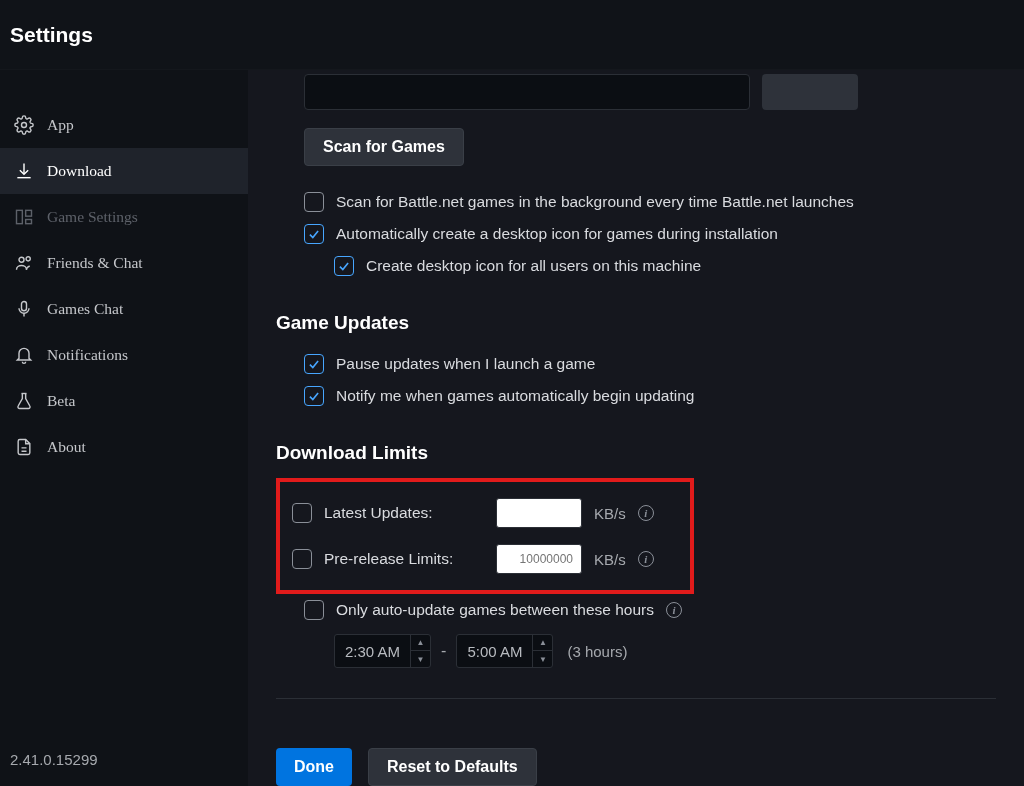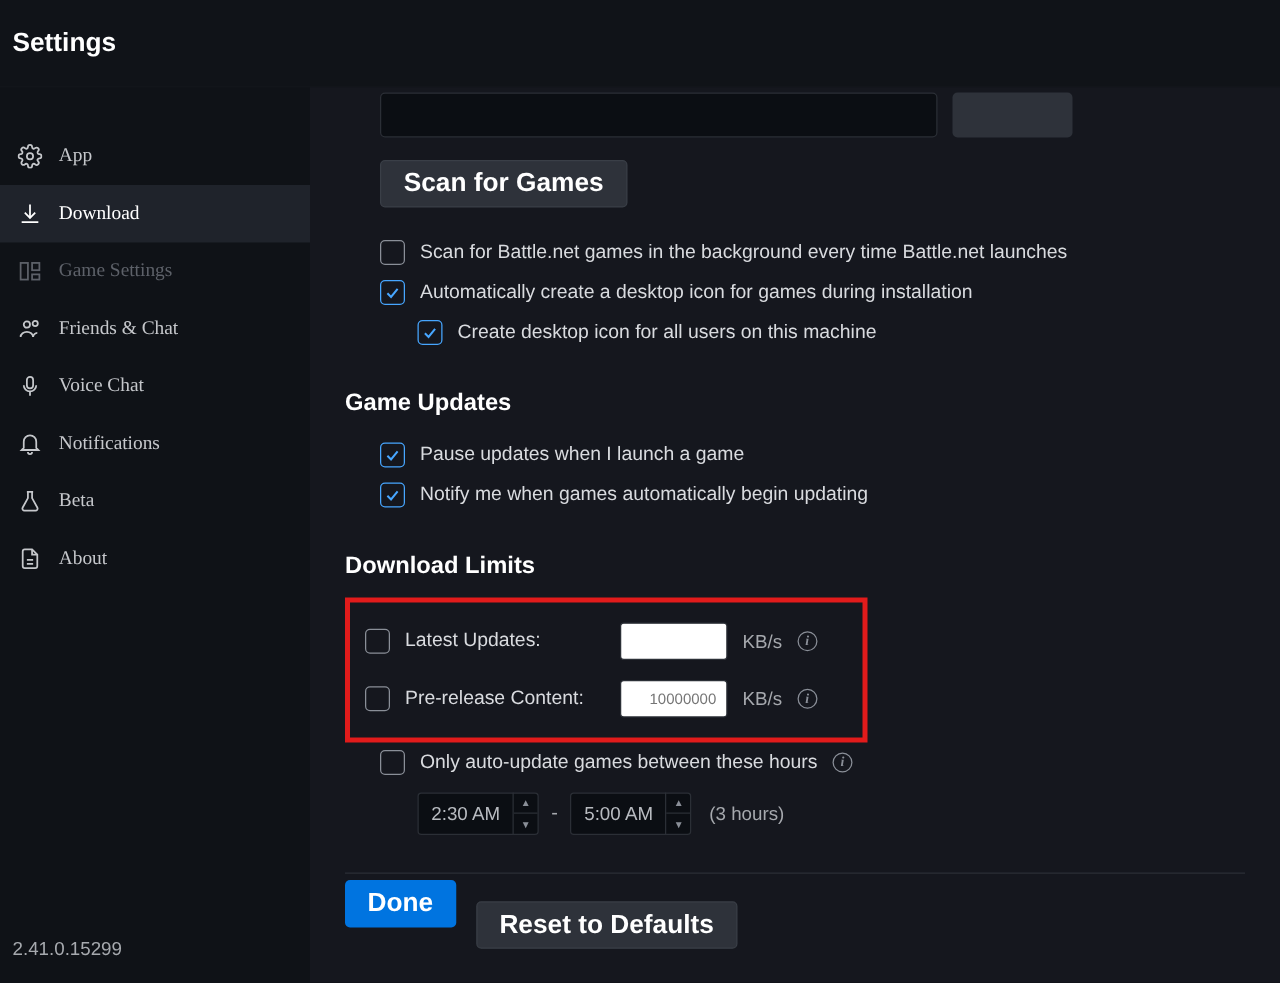--- a/index.html
+++ b/index.html
@@ -24,21 +24,21 @@
   .sidebar-version { padding:0 10px 18px 10px; color:#a6a9ae; font-size:15px; }
 
   
   .main { flex:1; position:relative; background:#15171e; }
   .main-scroll { position:absolute; top:0; left:0; right:0; bottom:82px; padding:0 28px 20px 28px; overflow:hidden; }
 
   .input-row { display:flex; gap:12px; margin-top:4px; margin-bottom:18px; padding-left:28px; }
   .big-input { width:446px; height:36px; background:#0b0e13; border:1px solid #2b2f36; border-radius:4px; }
   .side-btn { width:96px; height:36px; background:#2e323a; border-radius:4px; }
 
-  .btn { display:inline-flex; align-items:center; justify-content:center; height:38px; padding:0 18px; border-radius:4px; font-size:21px; font-weight:700; cursor:pointer; }
+  .btn { display:inline-flex; align-items:center; justify-content:center; height:38px; padding:0 18px; border-radius:4px; font-size:16px; font-weight:700; cursor:pointer; }
   .btn-dark { background:#2e323a; color:#fff; border:1px solid #3a3f47; }
   .btn-blue { background:#0074e0; color:#fff; }
   .btn-grey { background:#2e323a; color:#fff; border:1px solid #3a3f47;margin-top:17px; }
 
   .scan-btn-wrap { padding-left:28px; margin-bottom:20px; }
 
   .check-line { display:flex; align-items:center; gap:12px; padding:6px 0 6px 28px; font-size:15.5px; color:#d9dbdf; }
   .check-line.indent { padding-left:58px; }
   .checkbox { width:20px; height:20px; border:1.5px solid #8a8f98; border-radius:4px; display:flex; align-items:center; justify-content:center; flex-shrink:0; cursor:pointer; }
   .checkbox.checked { border-color:#47a6ff; }
@@ -59,21 +59,21 @@
   .time-val { padding:0 10px; color:#b8bbc0; font-size:15px; }
   .stepper { width:20px; display:flex; flex-direction:column; border-left:1px solid #2b2f36; }
   .stepper-btn { height:17px; display:flex; align-items:center; justify-content:center; color:#8a8f98; font-size:8px; cursor:pointer; }
   .stepper-btn:first-child { border-bottom:1px solid #2b2f36; }
   .hours-dash { color:#a6a9ae; padding:0 2px; }
   .hours-dur { color:#a6a9ae; font-size:15px; margin-left:6px; }
 
   .divider { height:1px; background:#2b2f36; margin:22px 0 0 0; }
 
   
-  .footer { position:absolute; left:0; right:0; bottom:0; height:82px; display:flex; align-items:flex-start; gap:16px; padding:0 28px; background:#15171e; }
+  .footer { position:absolute; left:0; right:0; bottom:0; height:82px; display:flex; align-items:flex-end; gap:16px; padding:0 28px; background:#15171e; }
 </style>
 </head>
 <body>
 
 <div class="header">
   <div class="header-title">Settings</div>
 </div>
 
 <div class="body">
 
@@ -119,21 +119,21 @@
       <span>Friends &amp; Chat</span>
     </div>
     <div class="sidebar-item">
       <span class="icon">
         <svg viewBox="0 0 24 24">
             <rect x="9" y="3" width="6" height="11" rx="3"></rect>
             <path d="M6 11a6 6 0 0 0 12 0"></path>
             <path d="M12 17v4"></path>
           </svg>
       </span>
-      <span>Voice Chat</span>
+      <span>Games Chat</span>
     </div>
     <div class="sidebar-item">
       <span class="icon">
         <svg viewBox="0 0 24 24">
             <path d="M18 16V10a6 6 0 1 0-12 0v6l-2 2h16z"></path>
             <path d="M10 20a2 2 0 0 0 4 0"></path>
           </svg>
       </span>
       <span>Notifications</span>
     </div>
@@ -216,21 +216,21 @@
       <div class="limits-box">
         <div class="limit-line">
           <div class="checkbox"></div>
           <span class="limit-label">Latest Updates:</span>
           <input class="limit-input" value="" style="">
           <span class="limit-unit">KB/s</span>
           <span class="info-icon">i</span>
         </div>
         <div class="limit-line">
           <div class="checkbox"></div>
-          <span class="limit-label">Pre-release Content:</span>
+          <span class="limit-label">Pre-release Limits:</span>
           <input class="limit-input" placeholder="10000000" style="">
           <span class="limit-unit">KB/s</span>
           <span class="info-icon">i</span>
         </div>
       </div>
 
       <div class="check-line" style="padding-left:28px;">
         <div class="checkbox"></div>
         <span>Only auto-update games between these hours</span>
         <span class="info-icon">i</span>

